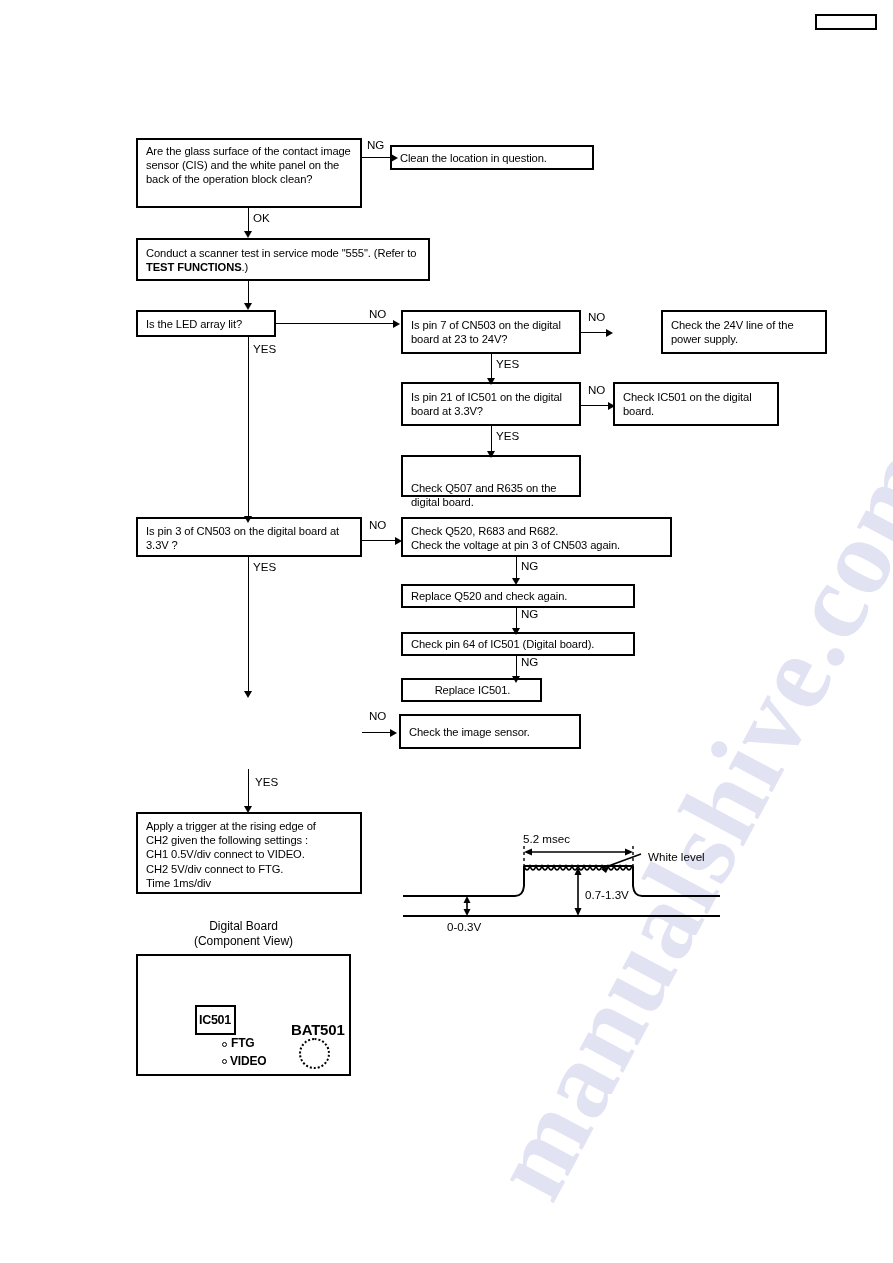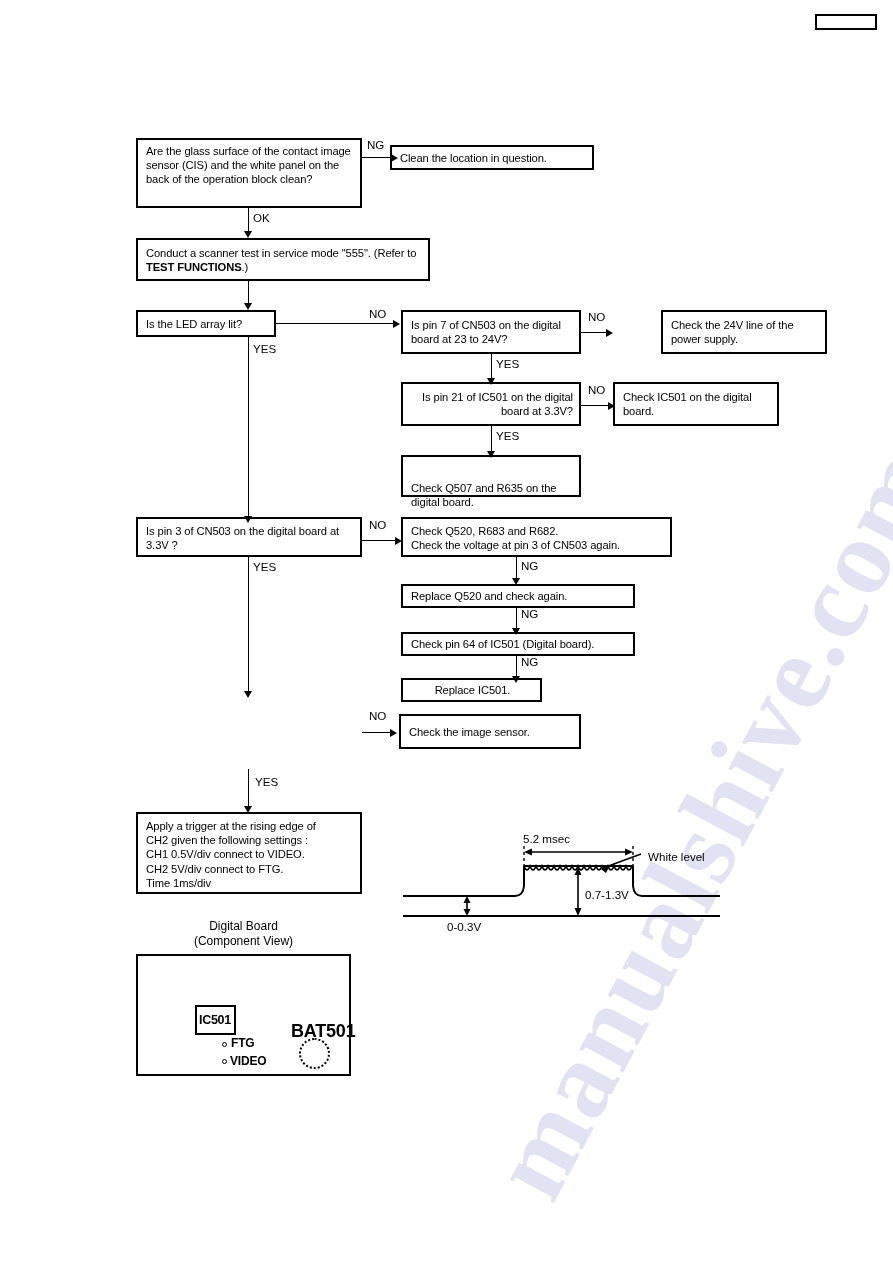--- a/index.html
+++ b/index.html
@@ -108,21 +108,21 @@
   .tp-dot {
     position: absolute;
     width: 5px; height: 5px;
     border: 1.4px solid #000;
     border-radius: 50%;
     box-sizing: border-box;
   }
   #bat501-label {
     position: absolute;
     left: 291px; top: 1021px;
-    font-size: 18px;
+    font-size: 15px;
     font-weight: bold;
     letter-spacing: -0.2px;
   }
   #bat501-circle {
     position: absolute;
     left: 299px; top: 1038px;
     width: 31px; height: 31px;
     border: 2px dotted #000;
     border-radius: 50%;
     box-sizing: border-box;
@@ -200,21 +200,21 @@
   <div class="ln-h" style="left:581px; top:332px; width:27px;"></div>
   <div class="arr-r" style="left:606px; top:328.5px;"></div>
   <div class="blabel" style="left:588px; top:310px;">NO</div>
 
   <div class="fbox" style="left:613px; top:310px; width:166px; height:44px; padding-top:6px;margin-left:48px;">Check the 24V line of the power supply.</div>
 
   <div class="ln-v" style="left:491px; top:354px; height:24px;"></div>
   <div class="arr-d" style="left:487px; top:378px;"></div>
   <div class="blabel" style="left:496px; top:357px;">YES</div>
 
-  <div class="fbox" style="left:401px; top:382px; width:180px; height:44px; padding-top:6px;text-align:right;">Is pin 21 of IC501 on the digital board at 3.3V?</div>
+  <div class="fbox" style="left:401px; top:382px; width:180px; height:44px; padding-top:6px;">Is pin 21 of IC501 on the digital board at 3.3V?</div>
 
   <div class="ln-h" style="left:581px; top:405px; width:29px;"></div>
   <div class="arr-r" style="left:608px; top:401.5px;"></div>
   <div class="blabel" style="left:588px; top:383px;">NO</div>
 
   <div class="fbox" style="left:613px; top:382px; width:166px; height:44px; padding-top:6px;">Check IC501 on the digital board.</div>
 
   <div class="ln-v" style="left:491px; top:426px; height:25px;"></div>
   <div class="arr-d" style="left:487px; top:451px;"></div>
   <div class="blabel" style="left:496px; top:429px;">YES</div>

